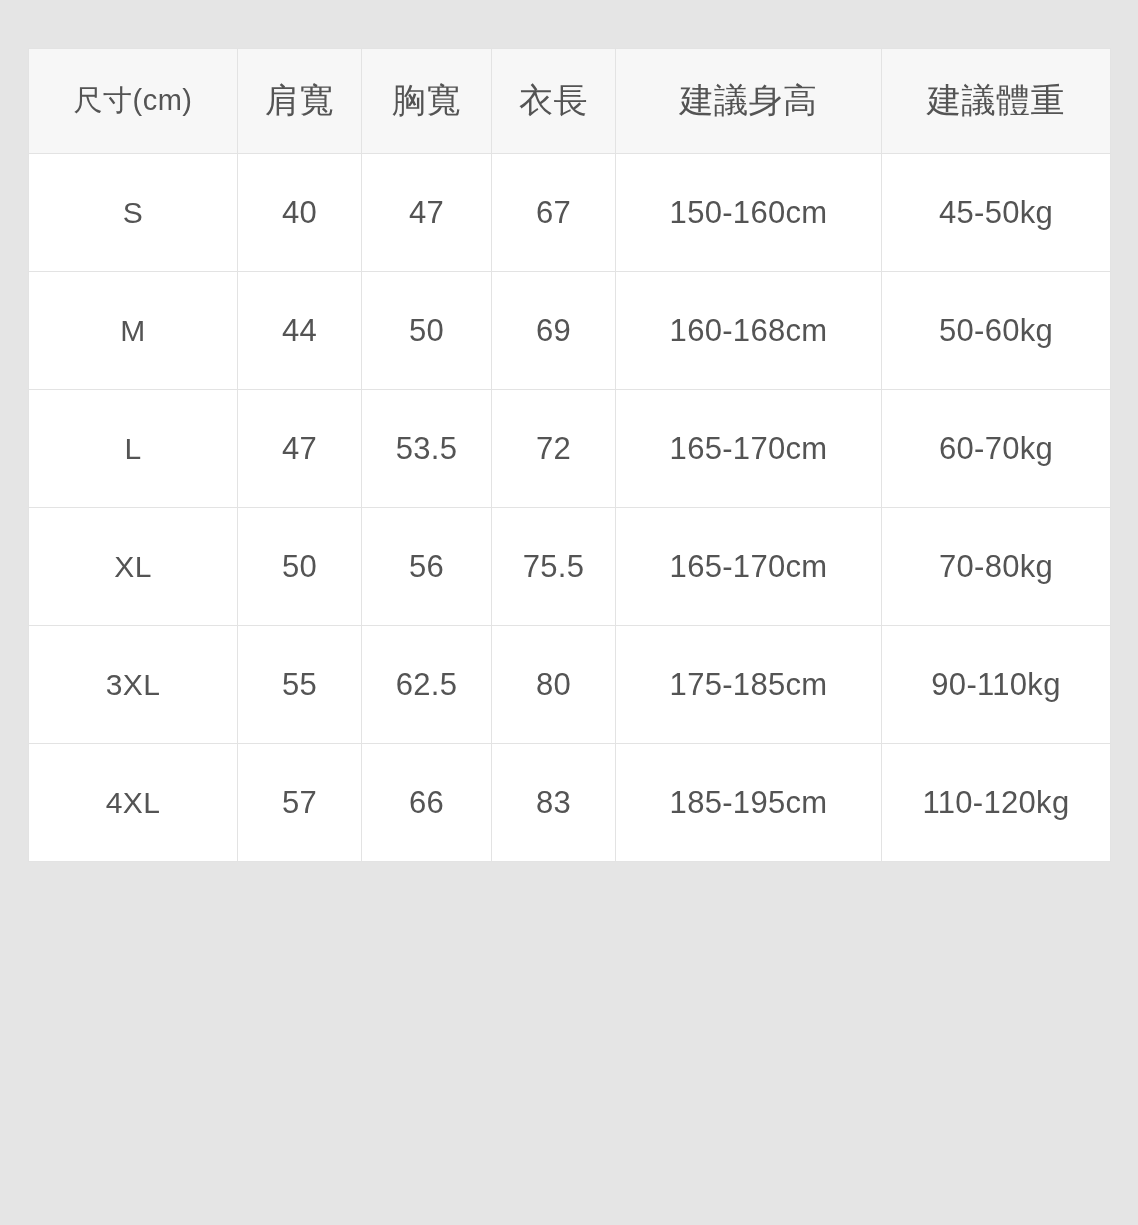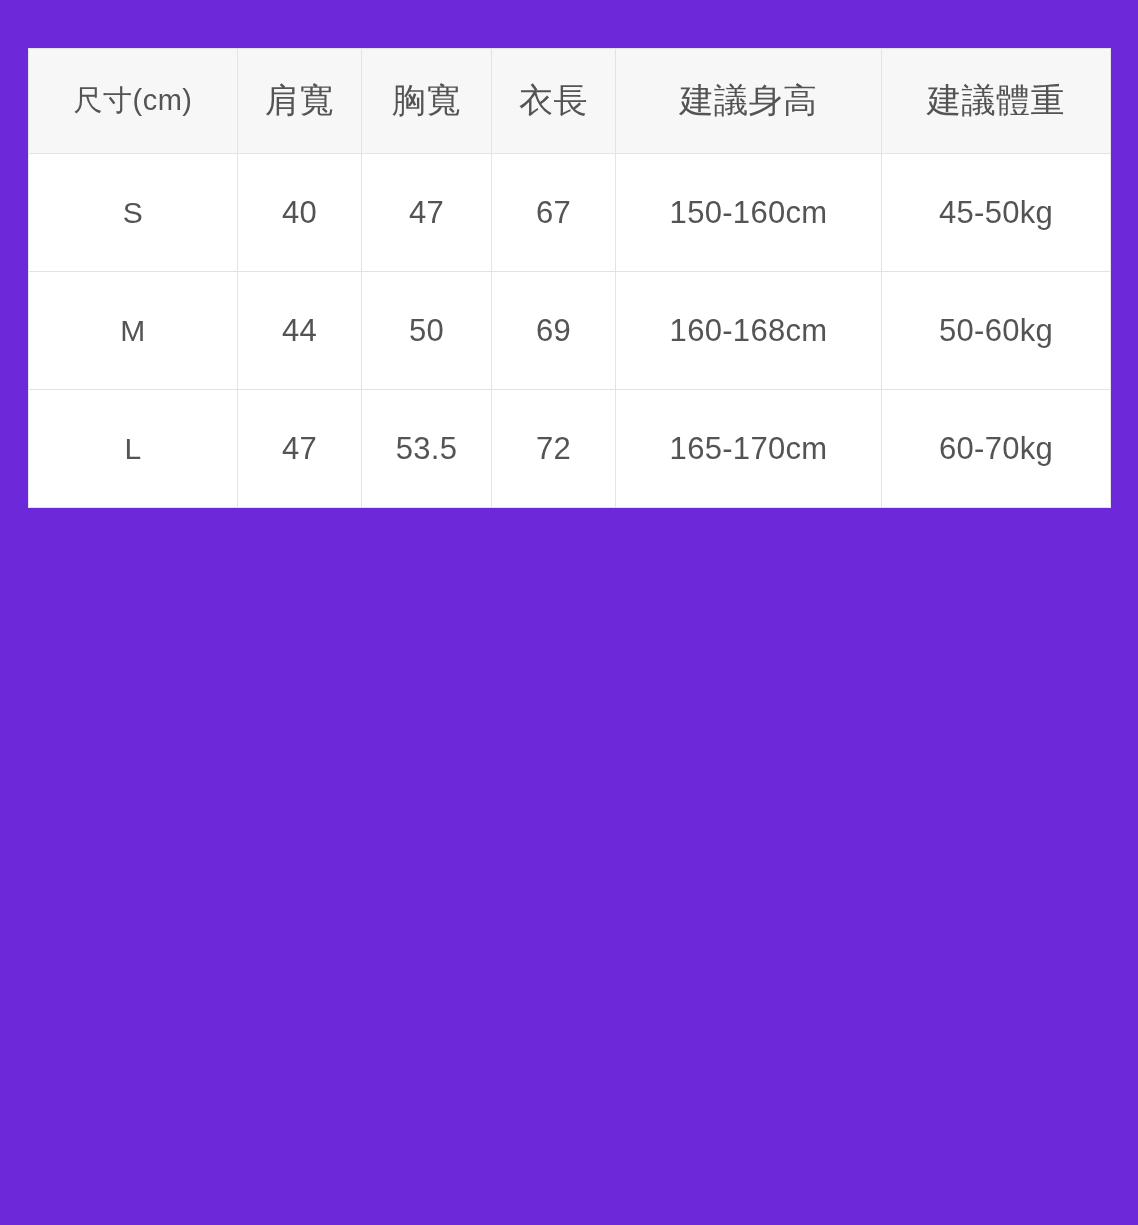--- a/index.html
+++ b/index.html
@@ -11,21 +11,21 @@
     width: 1138px;
     height: 1225px;
     font-family: "Liberation Sans", "DejaVu Sans", sans-serif;
     color: #4a4a4a;
     overflow: hidden;
   }
   .page {
     width: 1138px;
     height: 1225px;
     position: relative;
-    background: #6d28d9;
+    background: #e5e5e5;
     box-sizing: border-box;
     padding: 48px 28px 16px 28px;
   }
   table.size-table {
     width: 1082px;
     border-collapse: collapse;
     table-layout: fixed;
     background: #ffffff;
   }
   table.size-table col.c0 { width: 209px; }
@@ -108,15 +108,39 @@
         <td>50-60kg</td>
       </tr>
       <tr>
         <td class="size-label">L</td>
         <td>47</td>
         <td>53.5</td>
         <td>72</td>
         <td>165-170cm</td>
         <td>60-70kg</td>
       </tr>
+      <tr>
+        <td class="size-label">XL</td>
+        <td>50</td>
+        <td>56</td>
+        <td>75.5</td>
+        <td>165-170cm</td>
+        <td>70-80kg</td>
+      </tr>
+      <tr>
+        <td class="size-label">3XL</td>
+        <td>55</td>
+        <td>62.5</td>
+        <td>80</td>
+        <td>175-185cm</td>
+        <td>90-110kg</td>
+      </tr>
+      <tr>
+        <td class="size-label">4XL</td>
+        <td>57</td>
+        <td>66</td>
+        <td>83</td>
+        <td>185-195cm</td>
+        <td>110-120kg</td>
+      </tr>
     </tbody>
   </table>
 </div>
 
 </body></html>

